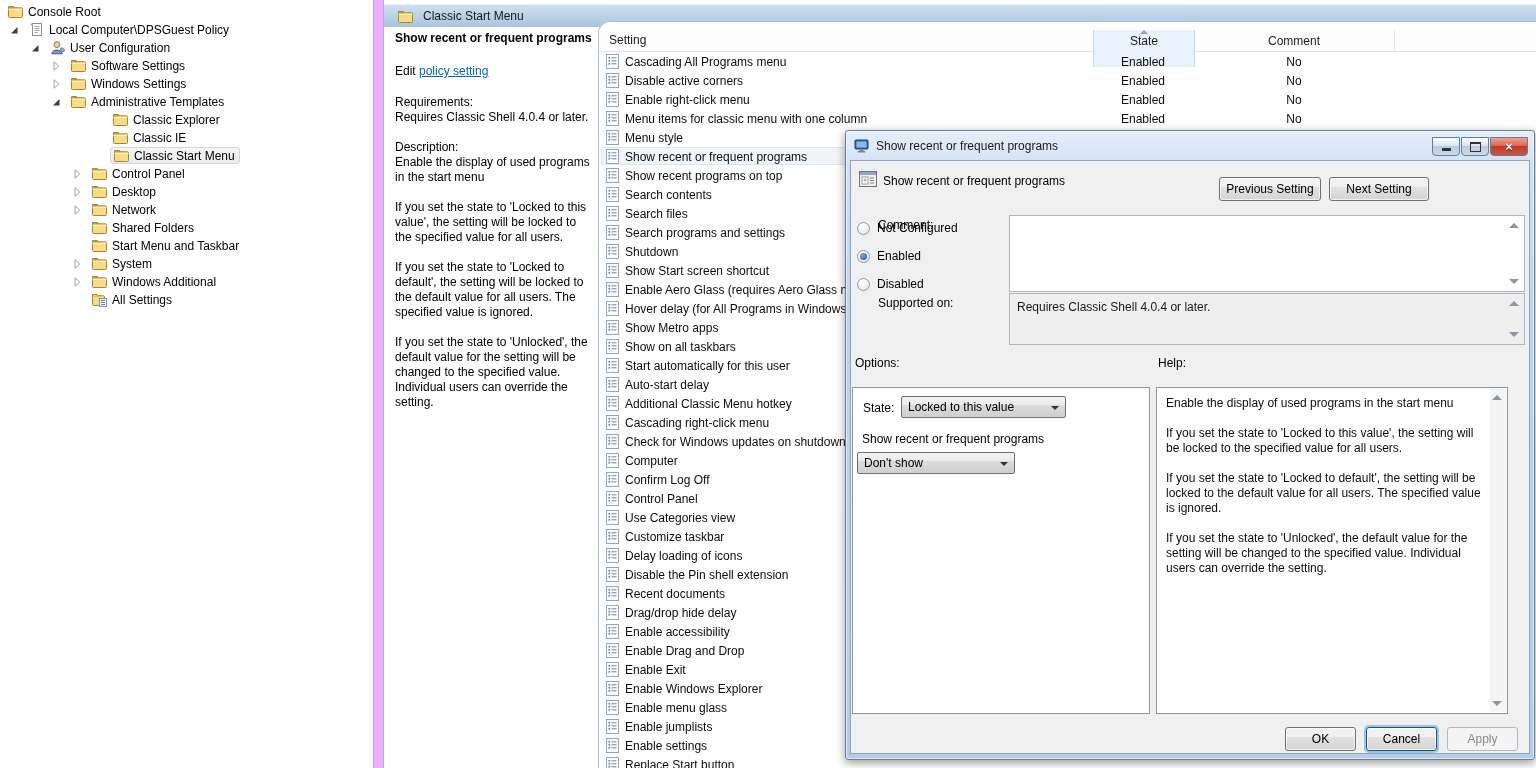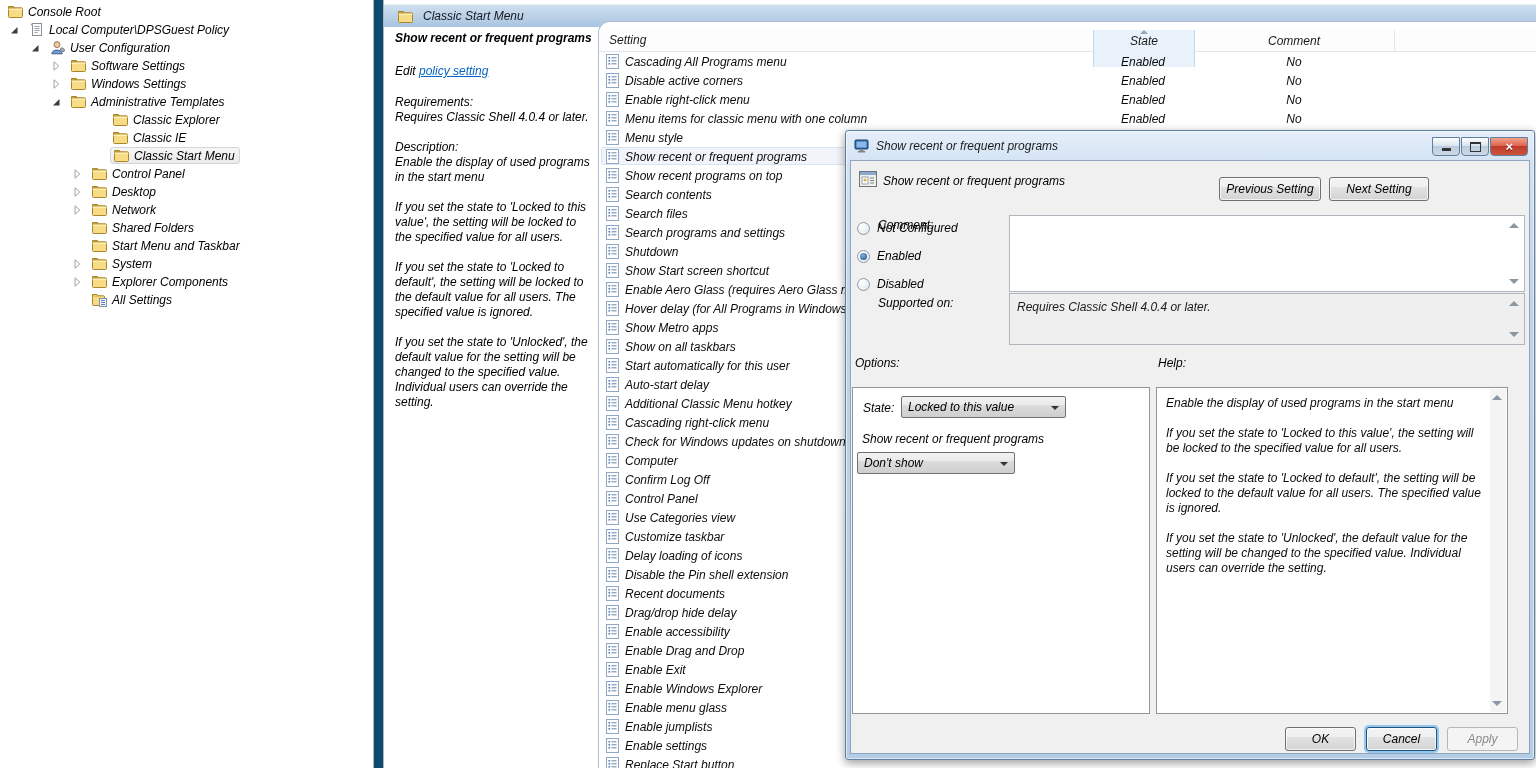--- a/index.html
+++ b/index.html
@@ -1,18 +1,18 @@
 <!DOCTYPE html>
 <html><head>
 <meta charset="utf-8">
 <style>
   html,body{margin:0;padding:0;}
   body{width:1536px;height:768px;overflow:hidden;background:#fff;
        font-family:"Liberation Sans","DejaVu Sans",sans-serif;font-size:12px;color:#000;}
-  #app{position:relative;width:1536px;height:768px;overflow:hidden;background:#0c4a6e;font-style:italic;}
+  #app{position:relative;width:1536px;height:768px;overflow:hidden;background:#f0abfc;}
 
   
   #tree-pane{position:absolute;left:0;top:0;width:373px;height:768px;background:#fff;
              border-right:1px solid #a7b6c4;overflow:hidden;}
   #tree{position:absolute;left:0;top:3px;right:0;}
   .tree-row{position:relative;height:18px;}
   .tree-arrow{position:absolute;top:3px;width:12px;height:12px;cursor:pointer;}
   .tree-node{position:absolute;top:0;height:17px;display:inline-flex;align-items:center;
              padding:0 4px 0 2px;gap:4px;white-space:nowrap;}
   .tree-node.selected{background:linear-gradient(180deg,#f6f6f6,#ebebeb);
@@ -355,21 +355,21 @@
               <path d="M3 1.8 L7.8 6 L3 10.2 z" fill="#fff" stroke="#a0a0a0"></path>
             </svg></span>
           <span class="tree-node" style="left: 89px;">
             <span class="ticon">
               <svg width="17" height="15" viewBox="0 0 17 15">
                 <path d="M1.5 4.5 v-2 h5 l1.2 1.6" fill="#efc95c" stroke="#a8862e"></path>
                 <rect x="1.5" y="3.8" width="14" height="9.7" rx="1" fill="#f7dc85" stroke="#a8862e"></rect>
                 <path d="M1.5 5.4 h14" stroke="#fdf0bd" fill="none"></path>
               </svg>
             </span>
-            <span class="lbl">Explorer Components</span>
+            <span class="lbl">Windows Additional</span>
           </span>
         </div>
         <div class="tree-row">
           <span class="tree-node" style="left: 89px;">
             <span class="ticon">
               <svg width="17" height="15" viewBox="0 0 17 15">
                 <rect x="1.5" y="3.8" width="12" height="9.7" rx="1" fill="#f7dc85" stroke="#a8862e"></rect>
                 <path d="M1.5 4.5 v-2 h4.5 l1.2 1.6" fill="#efc95c" stroke="#a8862e"></path>
                 <rect x="8.5" y="6.5" width="7" height="8" fill="#f4f6f8" stroke="#7d92ac"></rect>
                 <line x1="10" y1="8.5" x2="14" y2="8.5" stroke="#5a86c0"></line>

